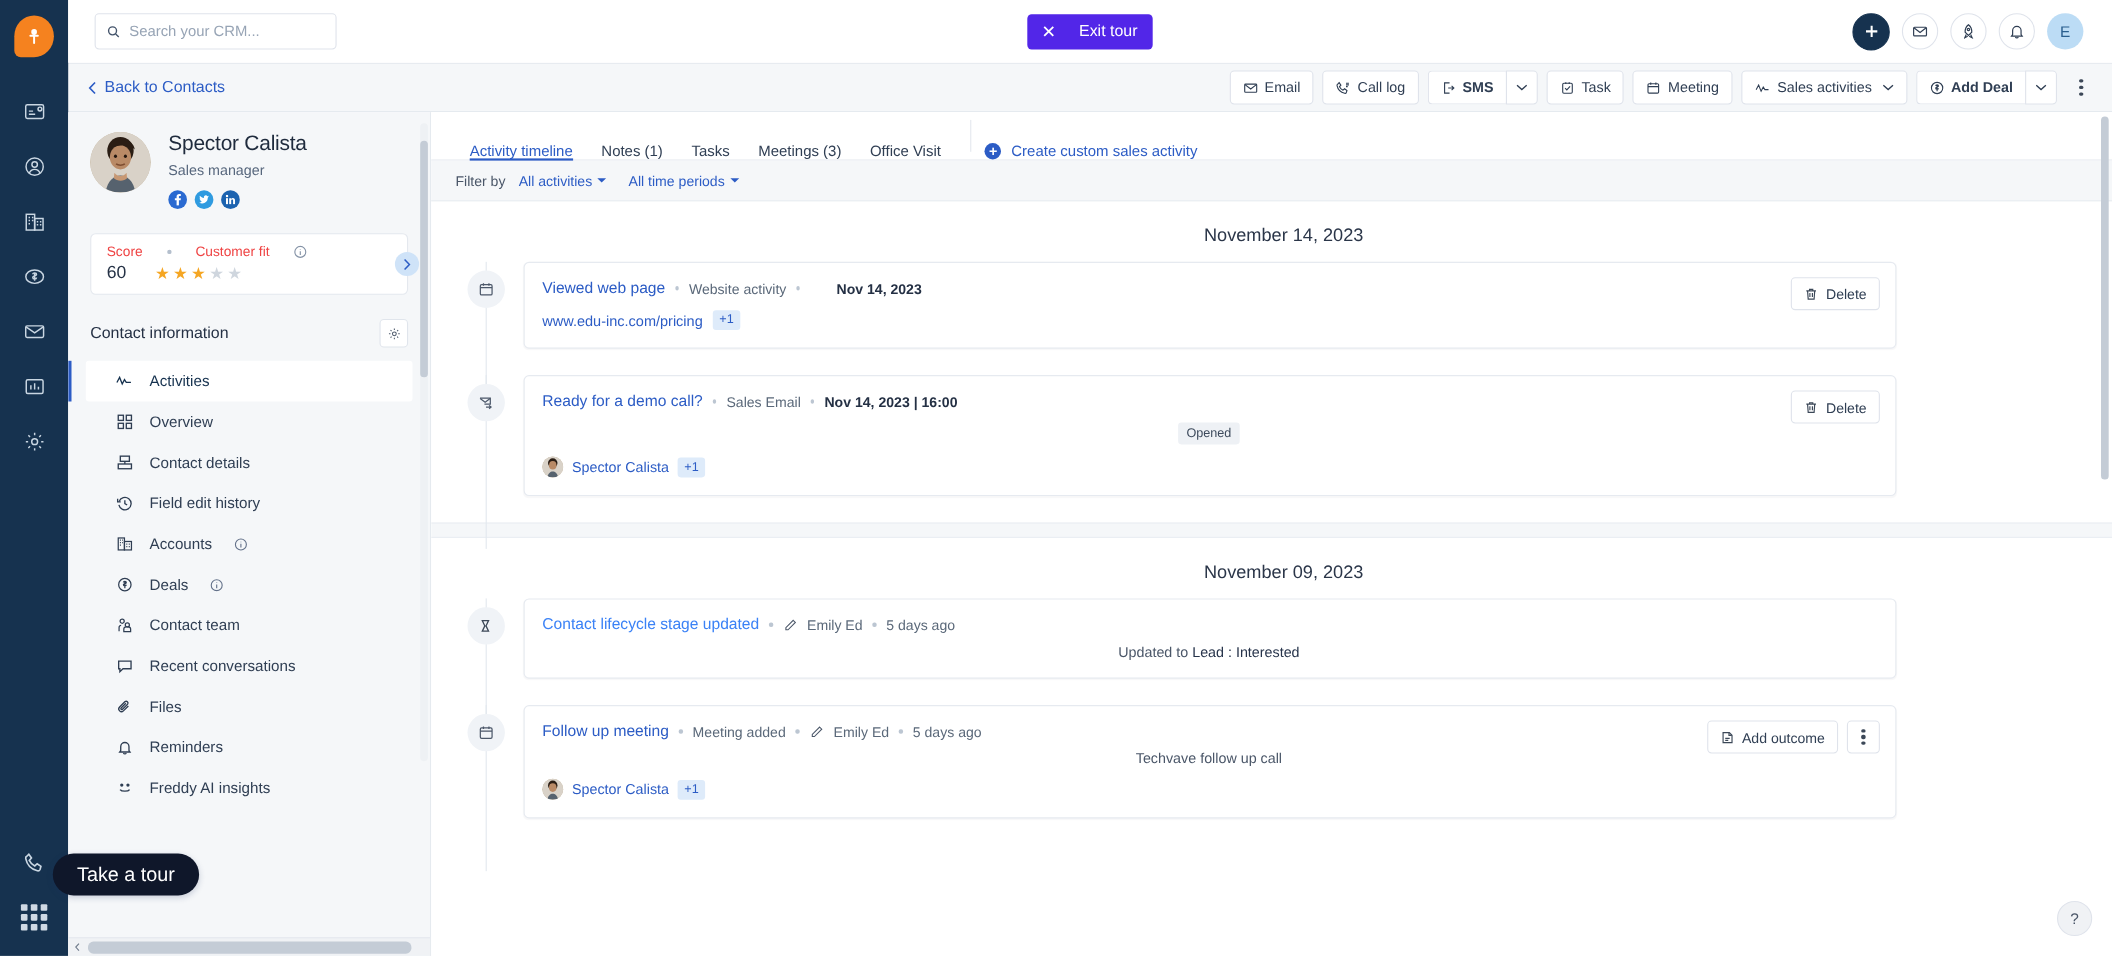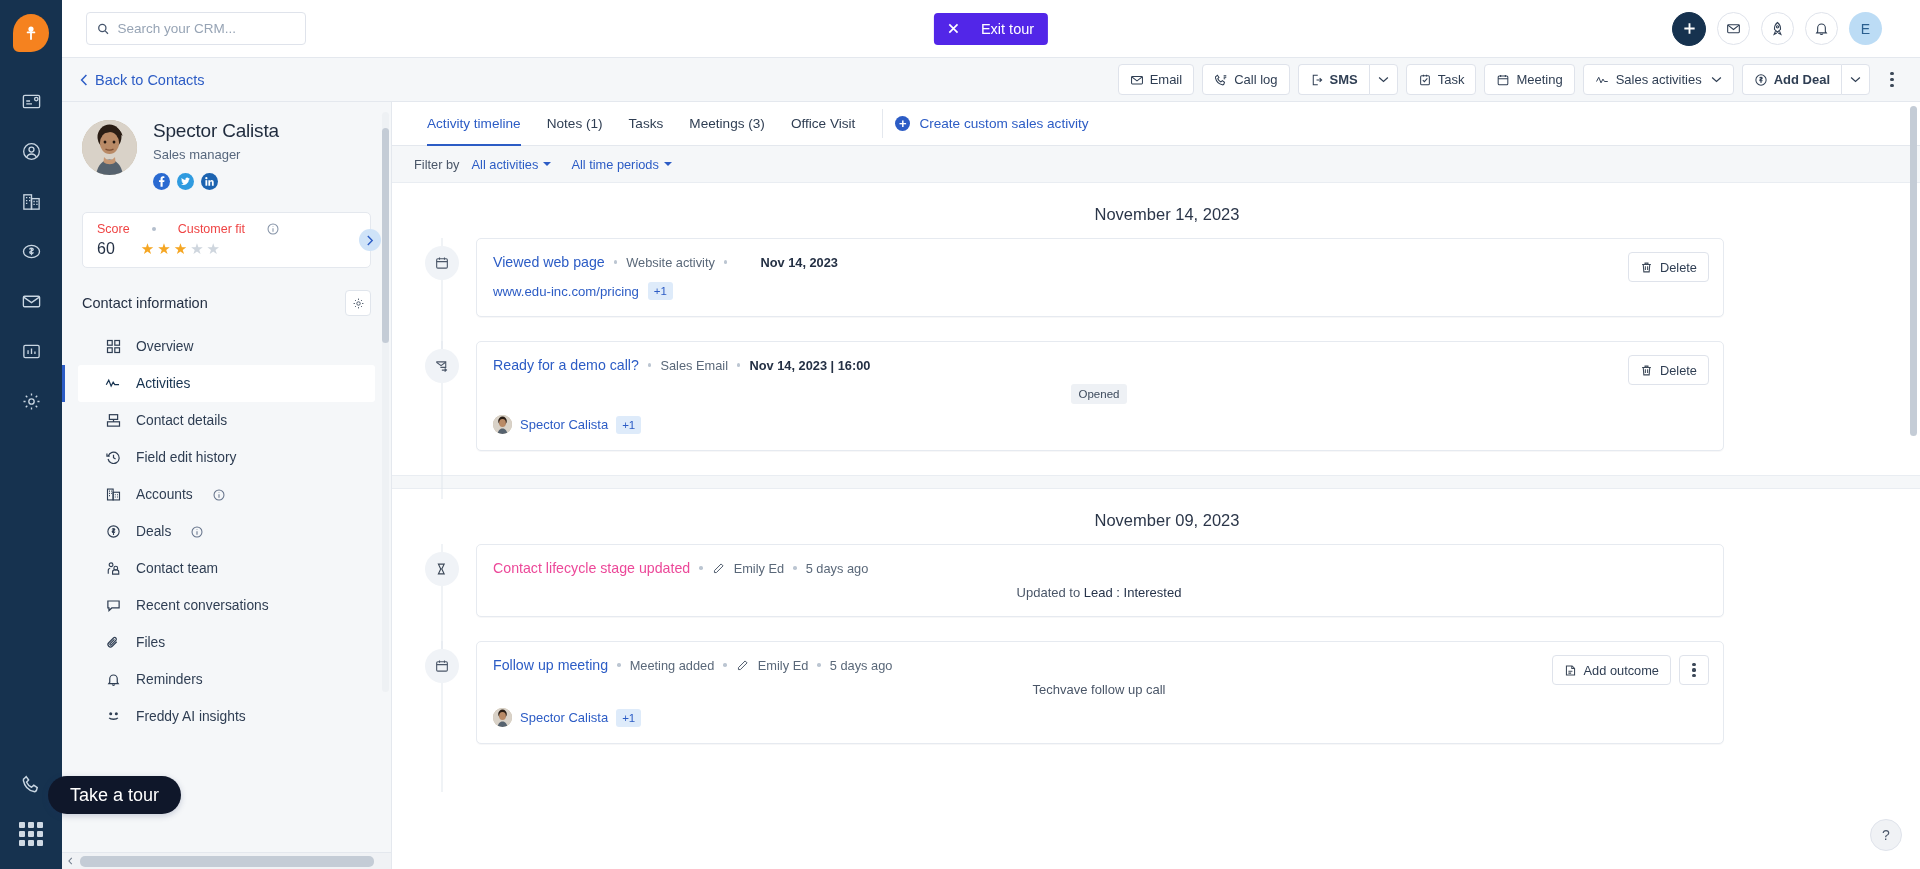--- a/index.html
+++ b/index.html
@@ -33,21 +33,21 @@
   .rail-bottom .rail-item { margin: 0 auto; }
   .grid-dots { display: grid; grid-template-columns: repeat(3, 6px); grid-gap: 3px; }
   .grid-dots i { width: 6px; height: 6px; background: #cfd9e4; border-radius: 1px; display: block; }
 
   
   .main { flex: 1; display: flex; flex-direction: column; min-width: 0; background: #fff; }
 
   
   .topbar {
     height: 57px; background: #fff; display: flex; align-items: center;
-    padding: 0 38px 0 24px; position: relative; flex: 0 0 57px;
+    padding: 0 26px 0 24px; position: relative; flex: 0 0 57px;
   }
   .search-box {
     width: 220px; height: 33px; border: 1px solid #dfe3eb; border-radius: 4px;
     display: flex; align-items: center; padding: 0 10px; gap: 8px; background: #fff;
   }
   .search-box input {
     border: none; outline: none; font-size: 13.5px; color: #44546b;
     font-family: "Liberation Sans", sans-serif; width: 100%; background: transparent;
   }
   .search-box input::placeholder { color: #97a4b5; }
@@ -180,21 +180,21 @@
     height: 11px; background: #c4ccd6; border-radius: 5px; flex: 1; margin: 0 18px 0 2px;
   }
 
   
   .timeline-pane { flex: 1; display: flex; flex-direction: column; min-width: 0; background: #fff; position: relative; }
   .tabs-row {
     height: 44px; display: flex; align-items: stretch; border-bottom: 1px solid #e4e8ee;
     padding-left: 22px; flex: 0 0 44px; background: #fff;
   }
   .tab {
-    display: flex; align-items: center; padding: 0 13px; font-size: 13.6px;
+    display: flex; align-items: flex-end; padding: 0 13px; font-size: 13.6px;
     color: #2f3e53; cursor: pointer; position: relative;
   }
   .tab.active { color: #2c5cc5; }
   .tab.active::after {
     content: ''; position: absolute; left: 13px; right: 13px; bottom: -1px;
     height: 2px; background: #2c5cc5;
   }
   .tabs-div { width: 1px; background: #e4e8ee; margin: 7px 12px 7px 14px; }
   .create-link {
     display: flex; align-items: center; gap: 9px; font-size: 13.6px; color: #2c5cc5; cursor: pointer;
@@ -233,21 +233,21 @@
     width: 1px; background: #e2e7ee; z-index: 1;
   }
   .card {
     flex: 1; margin: 0 196px 24px 6px; background: #fff; border: 1px solid #e6eaf0;
     border-radius: 5px; padding: 15px 18px 16px 16px; position: relative;
     box-shadow: 0 1px 1px rgba(20,40,70,.035);
     min-height: 46px;
   }
   .card-head { display: flex; align-items: center; gap: 9px; flex-wrap: wrap; }
   .card-title { font-size: 14.2px; color: #2c5cc5; cursor: pointer; }
-  .card-title.plain { color: #ec4899; }
+  .card-title.plain { color: #3b82f6; }
   .card-meta { font-size: 12.8px; color: #5a6879; }
   .card-meta.date-strong { color: #243044; font-weight: bold; }
   .meta-dot { width: 3.5px; height: 3.5px; border-radius: 50%; background: #bcc6d2; display:block; }
   .card-sub { font-size: 13px; color: #4a5668; margin-top: 9px; }
   .card-sub .hl { color: #26334a; }
   .link-row { margin-top: 12px; display: flex; align-items: center; gap: 9px; }
   .card-link { font-size: 13.2px; color: #2c5cc5; cursor: pointer; }
   .pill-plus {
     background: #deebfa; color: #2c5cc5; font-size: 11.5px; border-radius: 3px;
     padding: 3px 6px; cursor: pointer;
@@ -571,38 +571,38 @@
             <div class="ci-title">Contact information</div>
             <div class="ci-gear">
               <svg width="13" height="13" viewBox="0 0 18 18" fill="none" stroke="#4b5769" stroke-width="1.3">
                   <circle cx="9" cy="9" r="2.4"></circle>
                   <path d="M9 2.2v1.9M9 13.9v1.9M15.8 9h-1.9M4.1 9H2.2M13.8 4.2l-1.3 1.3M5.5 12.5l-1.3 1.3M13.8 13.8l-1.3-1.3M5.5 5.5 4.2 4.2"></path>
                 </svg>
             </div>
           </div>
 
           <div class="nav-list">
+            <div class="nav-item active">
+              <span class="nic">
+                  <svg width="17" height="15" viewBox="0 0 20 16" fill="none" stroke="#16324f" stroke-width="1.4">
+                    <path d="M1.5 9.4 4.4 4l2.8 7 2.4-4.6 1.9 3h5"></path>
+                  </svg>
+                </span>
+              <span>Activities</span>
+            </div>
             <div class="nav-item">
               <span class="nic">
                   <svg width="15" height="15" viewBox="0 0 16 16" fill="none" stroke="#2f3e53" stroke-width="1.3">
                     <rect x="1.6" y="1.6" width="5" height="5"></rect>
                     <rect x="9.4" y="1.6" width="5" height="5"></rect>
                     <rect x="1.6" y="9.4" width="5" height="5"></rect>
                     <rect x="9.4" y="9.4" width="5" height="5"></rect>
                   </svg>
                 </span>
               <span>Overview</span>
-            </div>
-            <div class="nav-item active">
-              <span class="nic">
-                  <svg width="17" height="15" viewBox="0 0 20 16" fill="none" stroke="#16324f" stroke-width="1.4">
-                    <path d="M1.5 9.4 4.4 4l2.8 7 2.4-4.6 1.9 3h5"></path>
-                  </svg>
-                </span>
-              <span>Activities</span>
             </div>
             <div class="nav-item">
               <span class="nic">
                   <svg width="15" height="15" viewBox="0 0 16 16" fill="none" stroke="#2f3e53" stroke-width="1.3">
                     <rect x="3.6" y="1.8" width="8.8" height="5"></rect>
                     <rect x="1.6" y="9.4" width="12.8" height="4.6"></rect>
                     <path d="M8 6.8v2.6"></path>
                   </svg>
                 </span>
               <span>Contact details</span>

